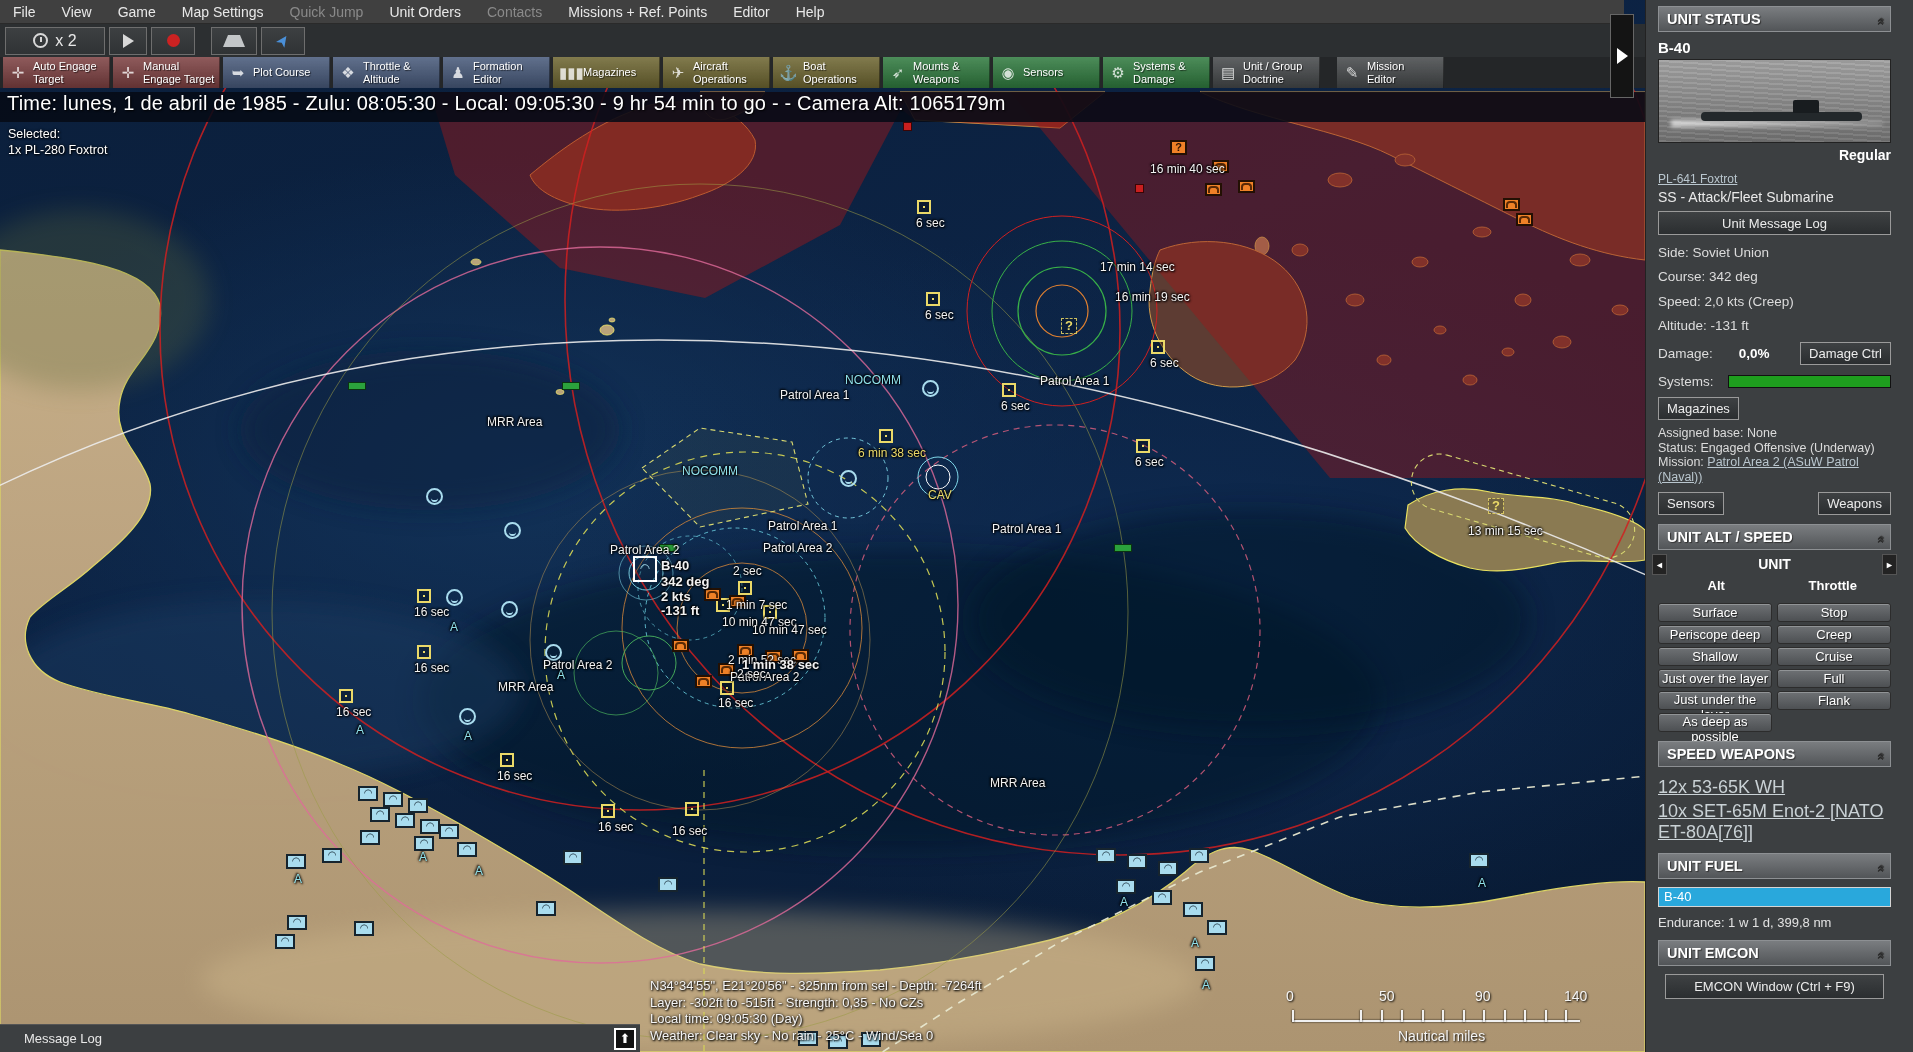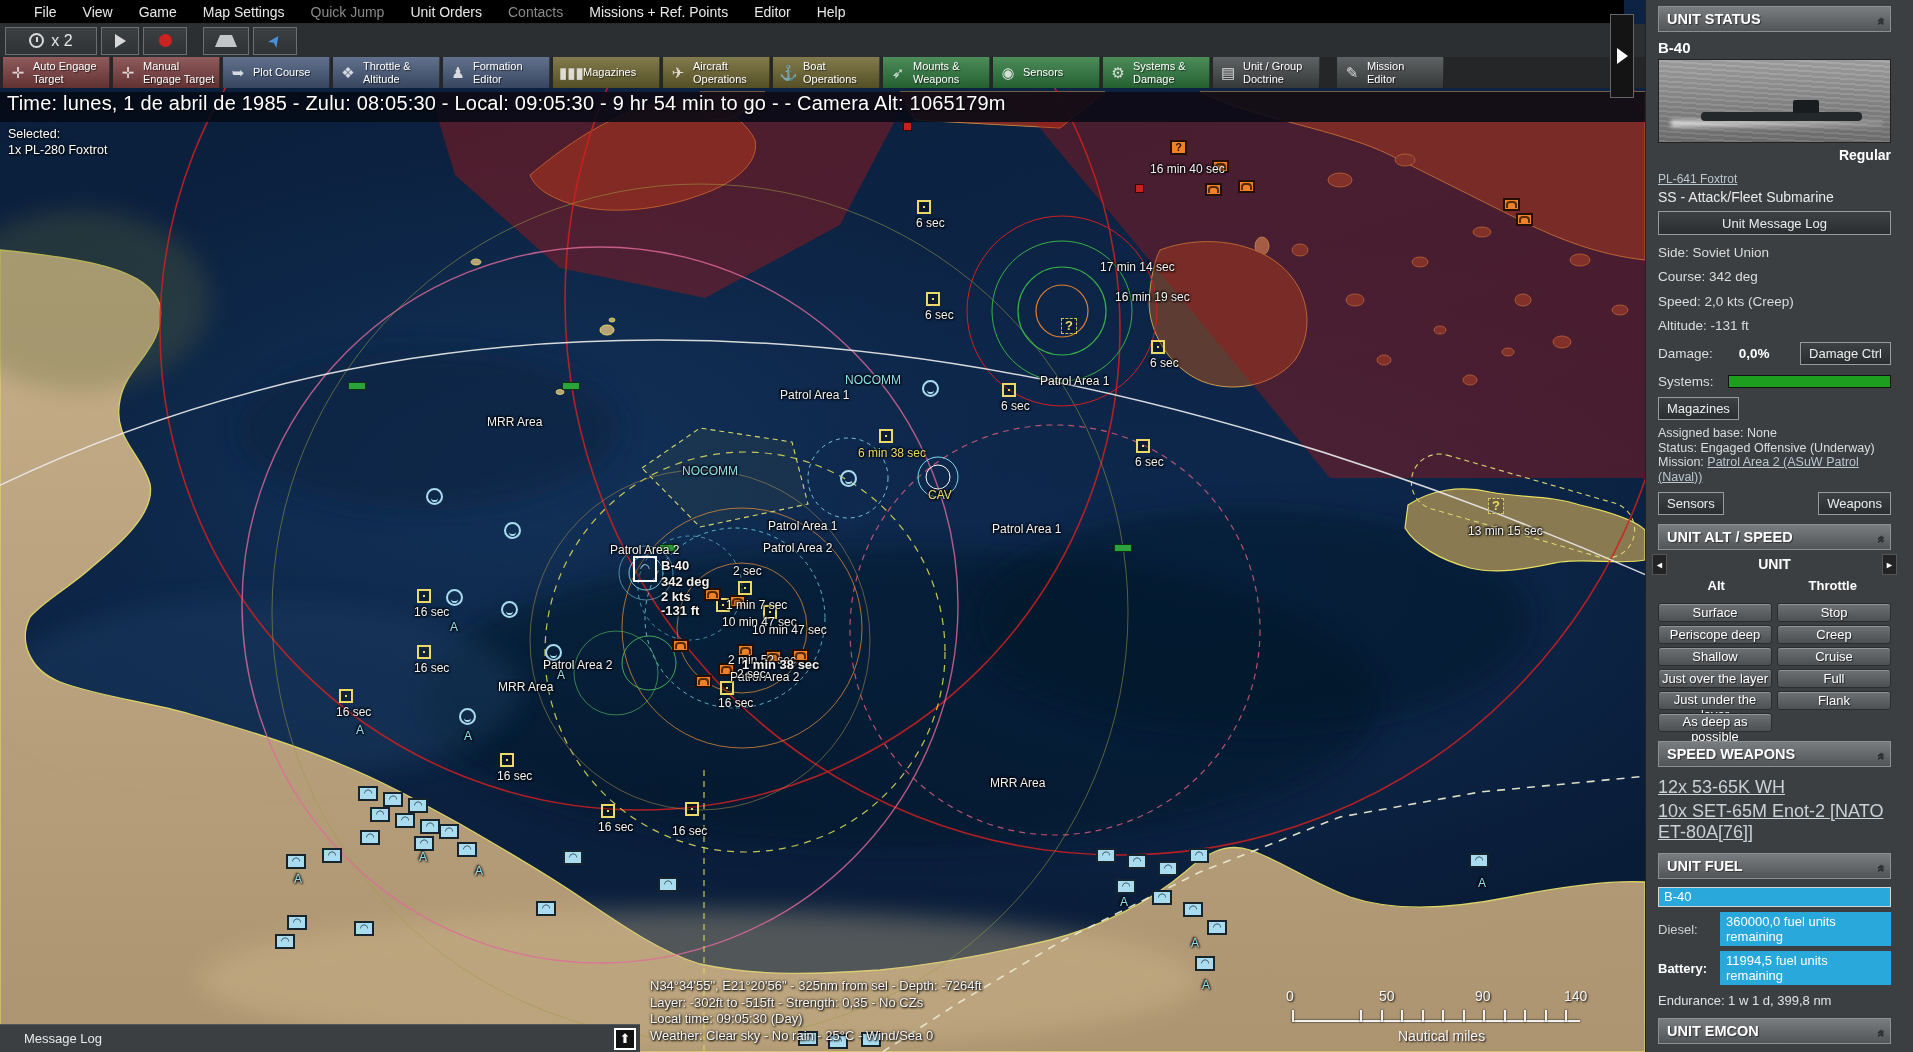--- a/index.html
+++ b/index.html
@@ -36,22 +36,22 @@
   .mk-orq::after { content:"?"; }
   .mk-yq { color:#ead968; font-weight:bold; font-size:13px; line-height:14px;
     border:1px dashed rgba(234,217,104,.85); padding:0 3px; background:rgba(0,0,0,.2); }
   .mk-yq::after { content:"?"; }
   .mk-rd { width:9px; height:9px; background:#c81f1f; border:1px solid #3a0505; }
   .mk-gr { width:18px; height:8px; background:#2ba23c; border:1px solid #0b3311; }
   .mk-sel { width:24px; height:26px; border:2px solid #ffffff; background:rgba(20,40,60,.25); }
   .mk-sel::after { content:"◠"; display:block; color:#a9dcee; font-size:12px; text-align:center; line-height:20px; }
 
   
-  #menubar { position:absolute; left:0; top:0; width:1624px; height:24px; background:#000000;
-    border-bottom:1px solid #2a2a2a; z-index:10; display:flex; align-items:center;padding-left:21px; }
+  #menubar { position:absolute; left:0; top:0; width:1624px; height:24px; background:#404040;
+    border-bottom:1px solid #2a2a2a; z-index:10; display:flex; align-items:center; }
   .menu-item { color:#e8e8e8; font-size:14px; padding:0 13px; line-height:24px; cursor:default; }
   .menu-item.dis { color:#8a8a8a; }
 
   #toolbar1 { position:absolute; left:0; top:24px; width:1645px; height:33px; background:#2c2f31;
     z-index:10; display:flex; align-items:center; padding-left:5px; gap:4px; }
   .t1btn { height:28px; border:1px solid #6e6e6e; background:linear-gradient(#3d4042,#303335);
     display:flex; align-items:center; justify-content:center; gap:7px; color:#ddd; }
   .ic-clock { width:15px; height:15px; border:2px solid #d8d8d8; border-radius:50%; position:relative; }
   .ic-clock::after { content:""; position:absolute; left:5px; top:2px; width:2px; height:5px; background:#d8d8d8; }
   .t1label { font-size:16px; color:#e8e8e8; }
@@ -391,21 +391,21 @@
       <div class="menu-item">Game</div>
       <div class="menu-item">Map Settings</div>
       <div class="menu-item dis">Quick Jump</div>
       <div class="menu-item">Unit Orders</div>
       <div class="menu-item dis">Contacts</div>
       <div class="menu-item">Missions + Ref. Points</div>
       <div class="menu-item">Editor</div>
       <div class="menu-item">Help</div>
     </div>
   <div id="toolbar1">
-      <div class="t1btn" style="width: 92px; text-align: right;">
+      <div class="t1btn" style="width: 100px; text-align: right;">
         <span class="ic-clock"></span>
         <span class="t1label">x 2</span>
       </div>
       <div class="t1btn" style="width: 38px;">
         <span class="ic-play"></span>
       </div>
       <div class="t1btn" style="width: 44px; margin-right: 12px;">
         <span class="ic-rec"></span>
       </div>
       <div class="t1btn" style="width: 46px;">
@@ -621,30 +621,20 @@
     <div id="weaponlist" style="margin-top:10px">
         <a class="wlink">12x 53-65K WH</a>
         <a class="wlink">10x SET-65M Enot-2 [NATO ET-80A[76]]</a>
       </div>
 
     <div class="phead" style="margin-top:10px">
       <span>UNIT FUEL</span>
       <span class="chev">»</span>
     </div>
     <div id="fuelunit" style="background: rgb(41, 168, 220);">B-40</div>
-    <div id="fuelrows">
-        <div class="frow">
-          <span class="fl">Diesel:</span>
-          <span class="fv" style="background: rgb(41, 168, 220);">360000,0 fuel units remaining</span>
-        </div>
-        <div class="frow">
-          <span class="fl b">Battery:</span>
-          <span class="fv" style="background: rgb(41, 168, 220);">11994,5 fuel units remaining</span>
-        </div>
-      </div>
     <div class="endur">Endurance: 1 w 1 d, 399,8 nm</div>
 
     <div class="phead" style="margin-top:10px">
       <span>UNIT EMCON</span>
       <span class="chev">»</span>
     </div>
     <button class="embtn">EMCON Window (Ctrl + F9)</button>
     
     
     

